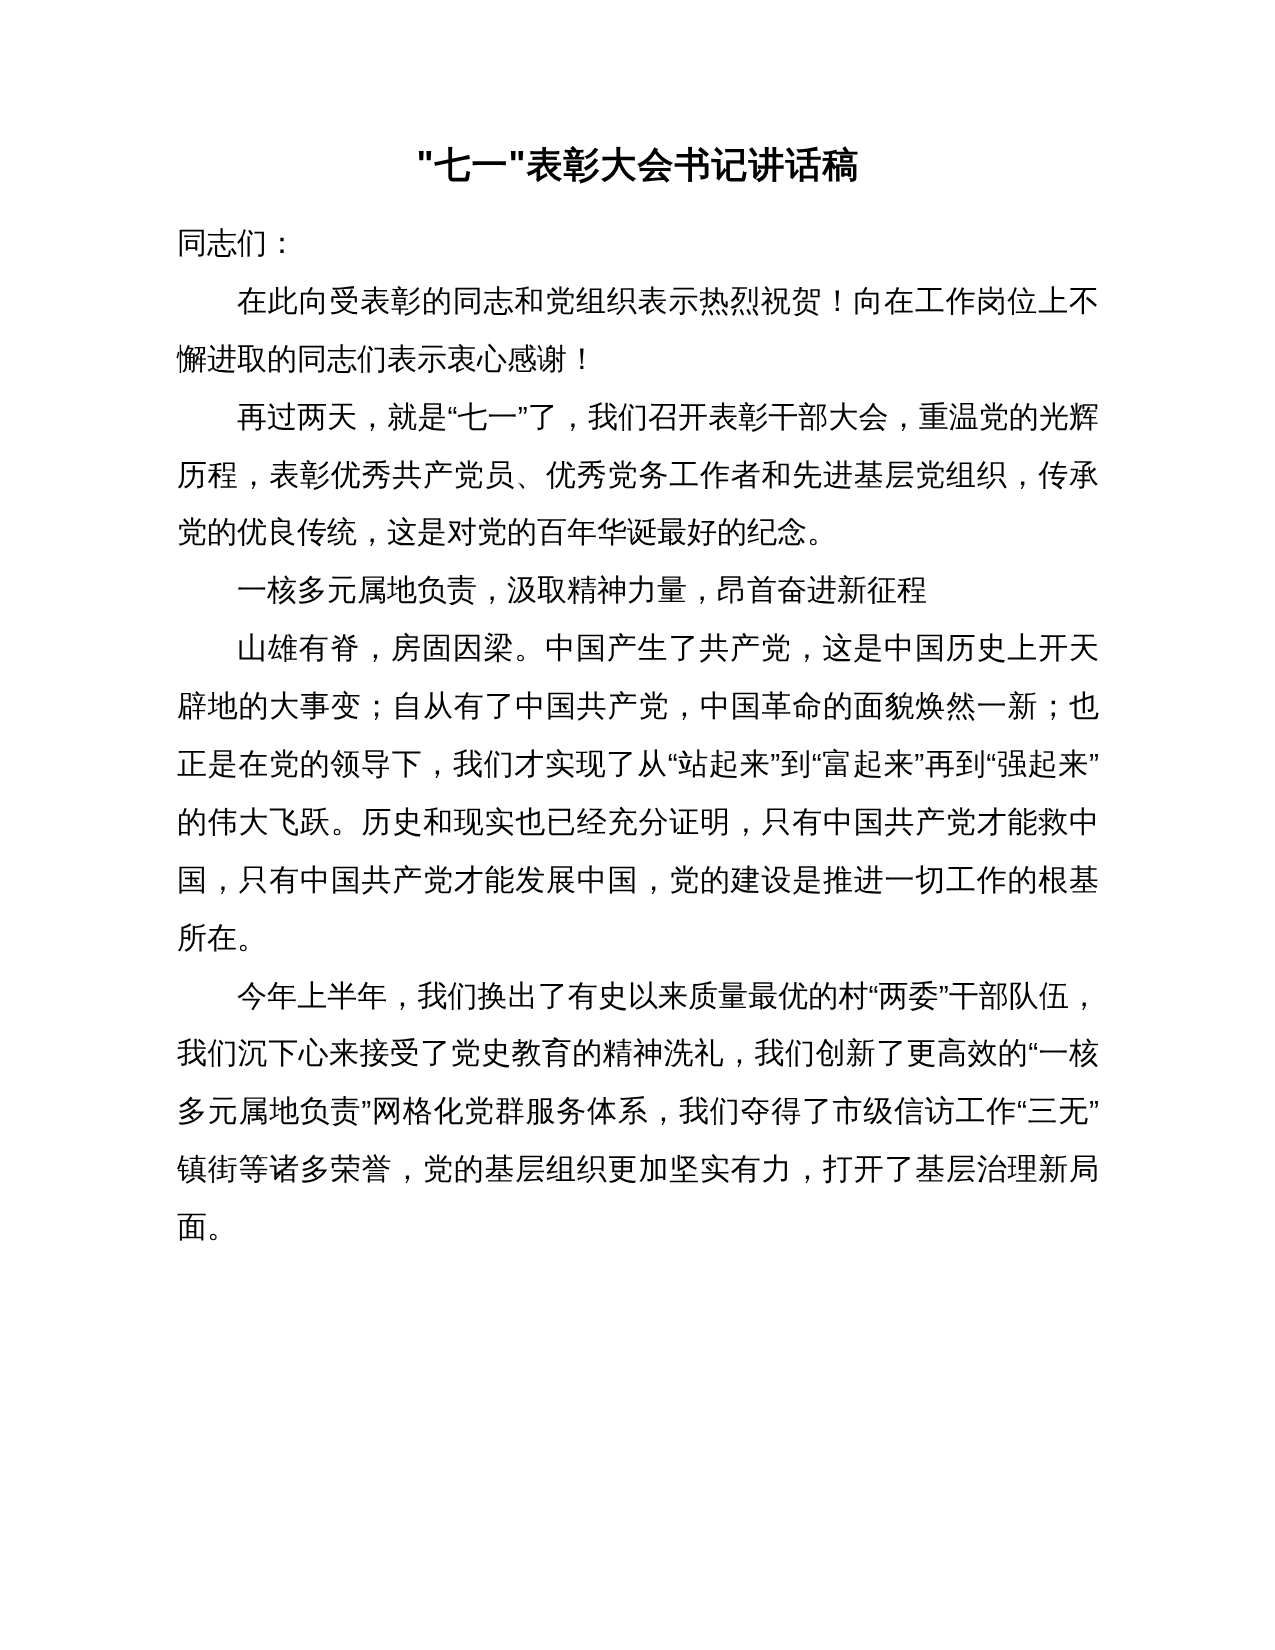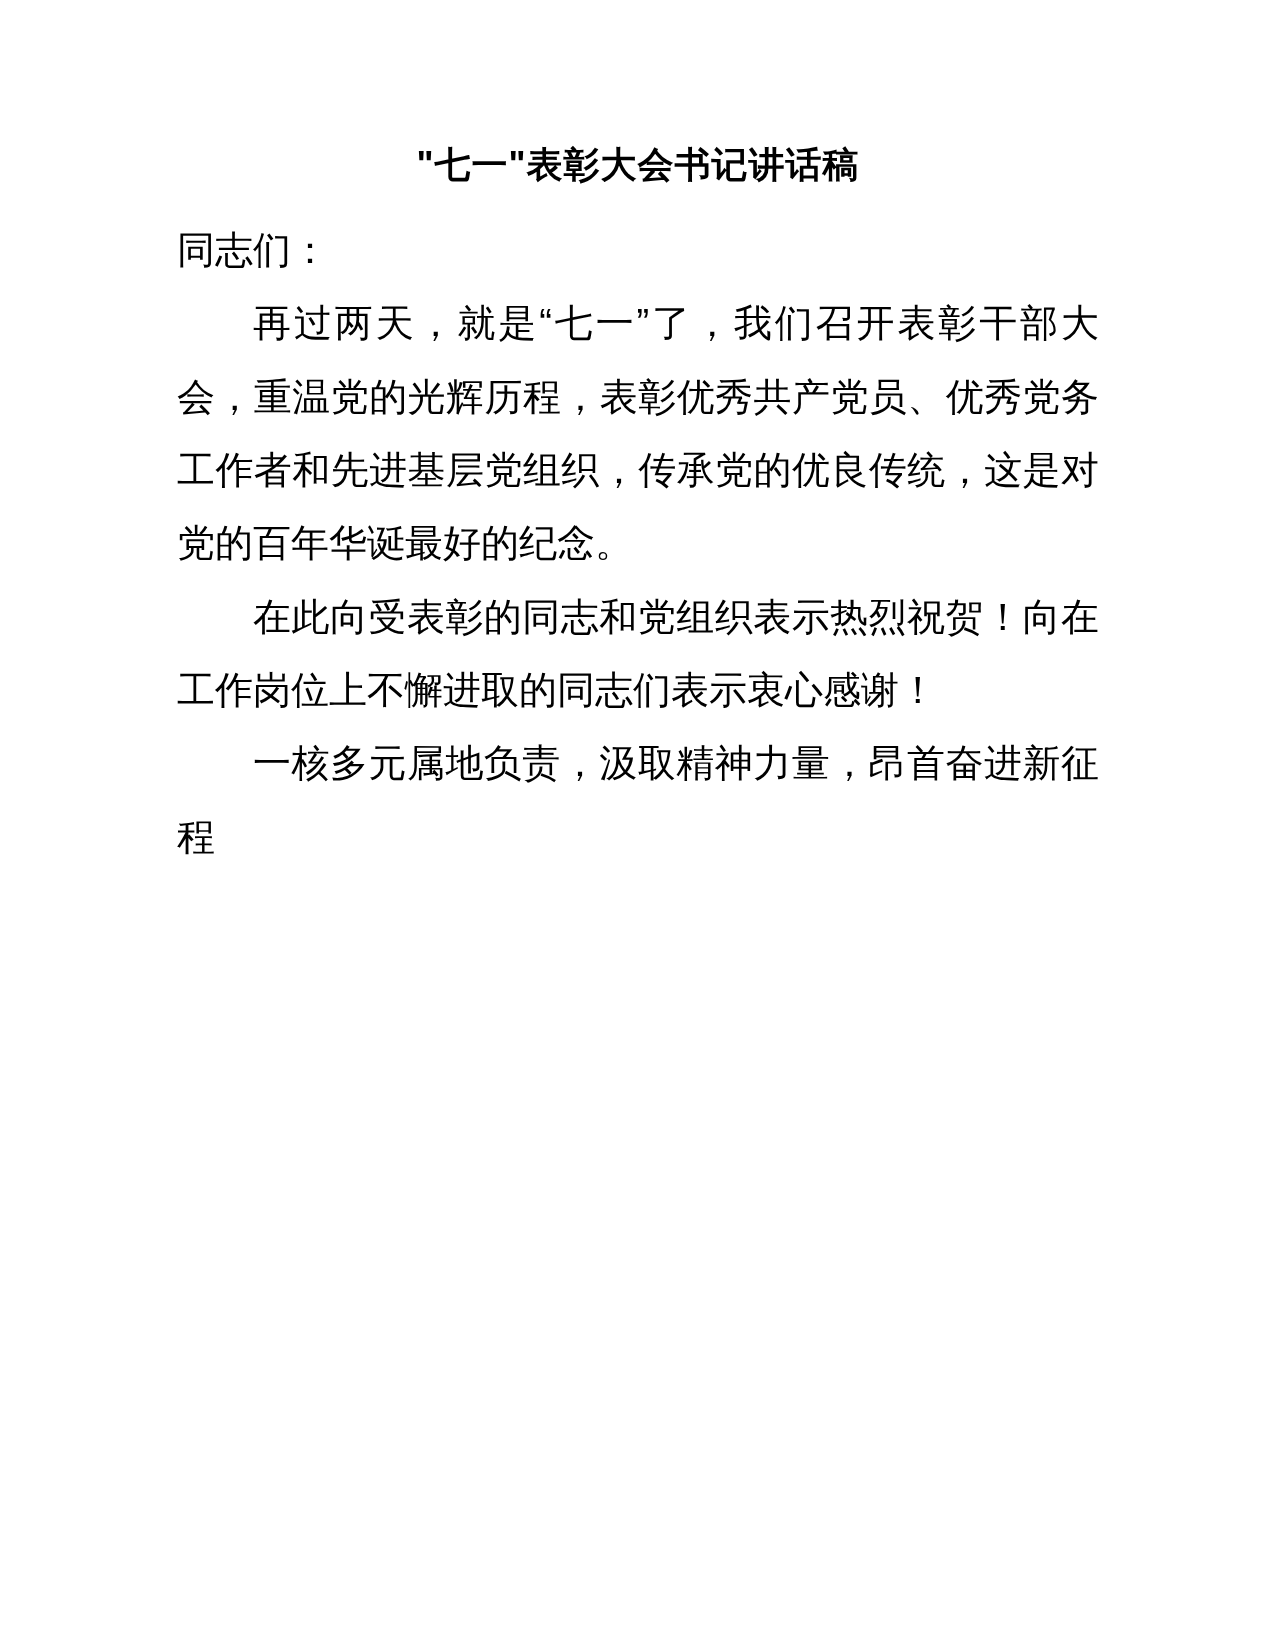--- a/index.html
+++ b/index.html
@@ -20,37 +20,39 @@
   }
   .doc-title {
     font-size: 36px;
     font-weight: bold;
     text-align: center;
     letter-spacing: 1px;
     margin: 0 0 22px 0;
     line-height: 1.5;
   }
   .doc-body {
-    font-size: 38px;
+    font-size: 30px;
     line-height: 1.93;
     text-align: justify;
   }
   .para {
     margin: 0;
     text-indent: 2em;
     word-break: break-all;
   }
   .para.no-indent {
     text-indent: 0;
   }
 </style>
 </head>
 <body>
 
 <div class="page">
   <h1 class="doc-title">"七一"表彰大会书记讲话稿</h1>
   <div class="doc-body" id="paragraphs">
       <p class="para no-indent">同志们：</p>
+      <p class="para">在此向受表彰的同志和党组织表示热烈祝贺！向在工作岗位上不懈进取的同志们表示衷心感谢！</p>
       <p class="para">再过两天，就是“七一”了，我们召开表彰干部大会，重温党的光辉历程，表彰优秀共产党员、优秀党务工作者和先进基层党组织，传承党的优良传统，这是对党的百年华诞最好的纪念。</p>
-      <p class="para">在此向受表彰的同志和党组织表示热烈祝贺！向在工作岗位上不懈进取的同志们表示衷心感谢！</p>
       <p class="para">一核多元属地负责，汲取精神力量，昂首奋进新征程</p>
+      <p class="para">山雄有脊，房固因梁。中国产生了共产党，这是中国历史上开天辟地的大事变；自从有了中国共产党，中国革命的面貌焕然一新；也正是在党的领导下，我们才实现了从“站起来”到“富起来”再到“强起来”的伟大飞跃。历史和现实也已经充分证明，只有中国共产党才能救中国，只有中国共产党才能发展中国，党的建设是推进一切工作的根基所在。</p>
+      <p class="para">今年上半年，我们换出了有史以来质量最优的村“两委”干部队伍，我们沉下心来接受了党史教育的精神洗礼，我们创新了更高效的“一核多元属地负责”网格化党群服务体系，我们夺得了市级信访工作“三无”镇街等诸多荣誉，党的基层组织更加坚实有力，打开了基层治理新局面。</p>
     </div>
 </div>
 
 </body></html>

